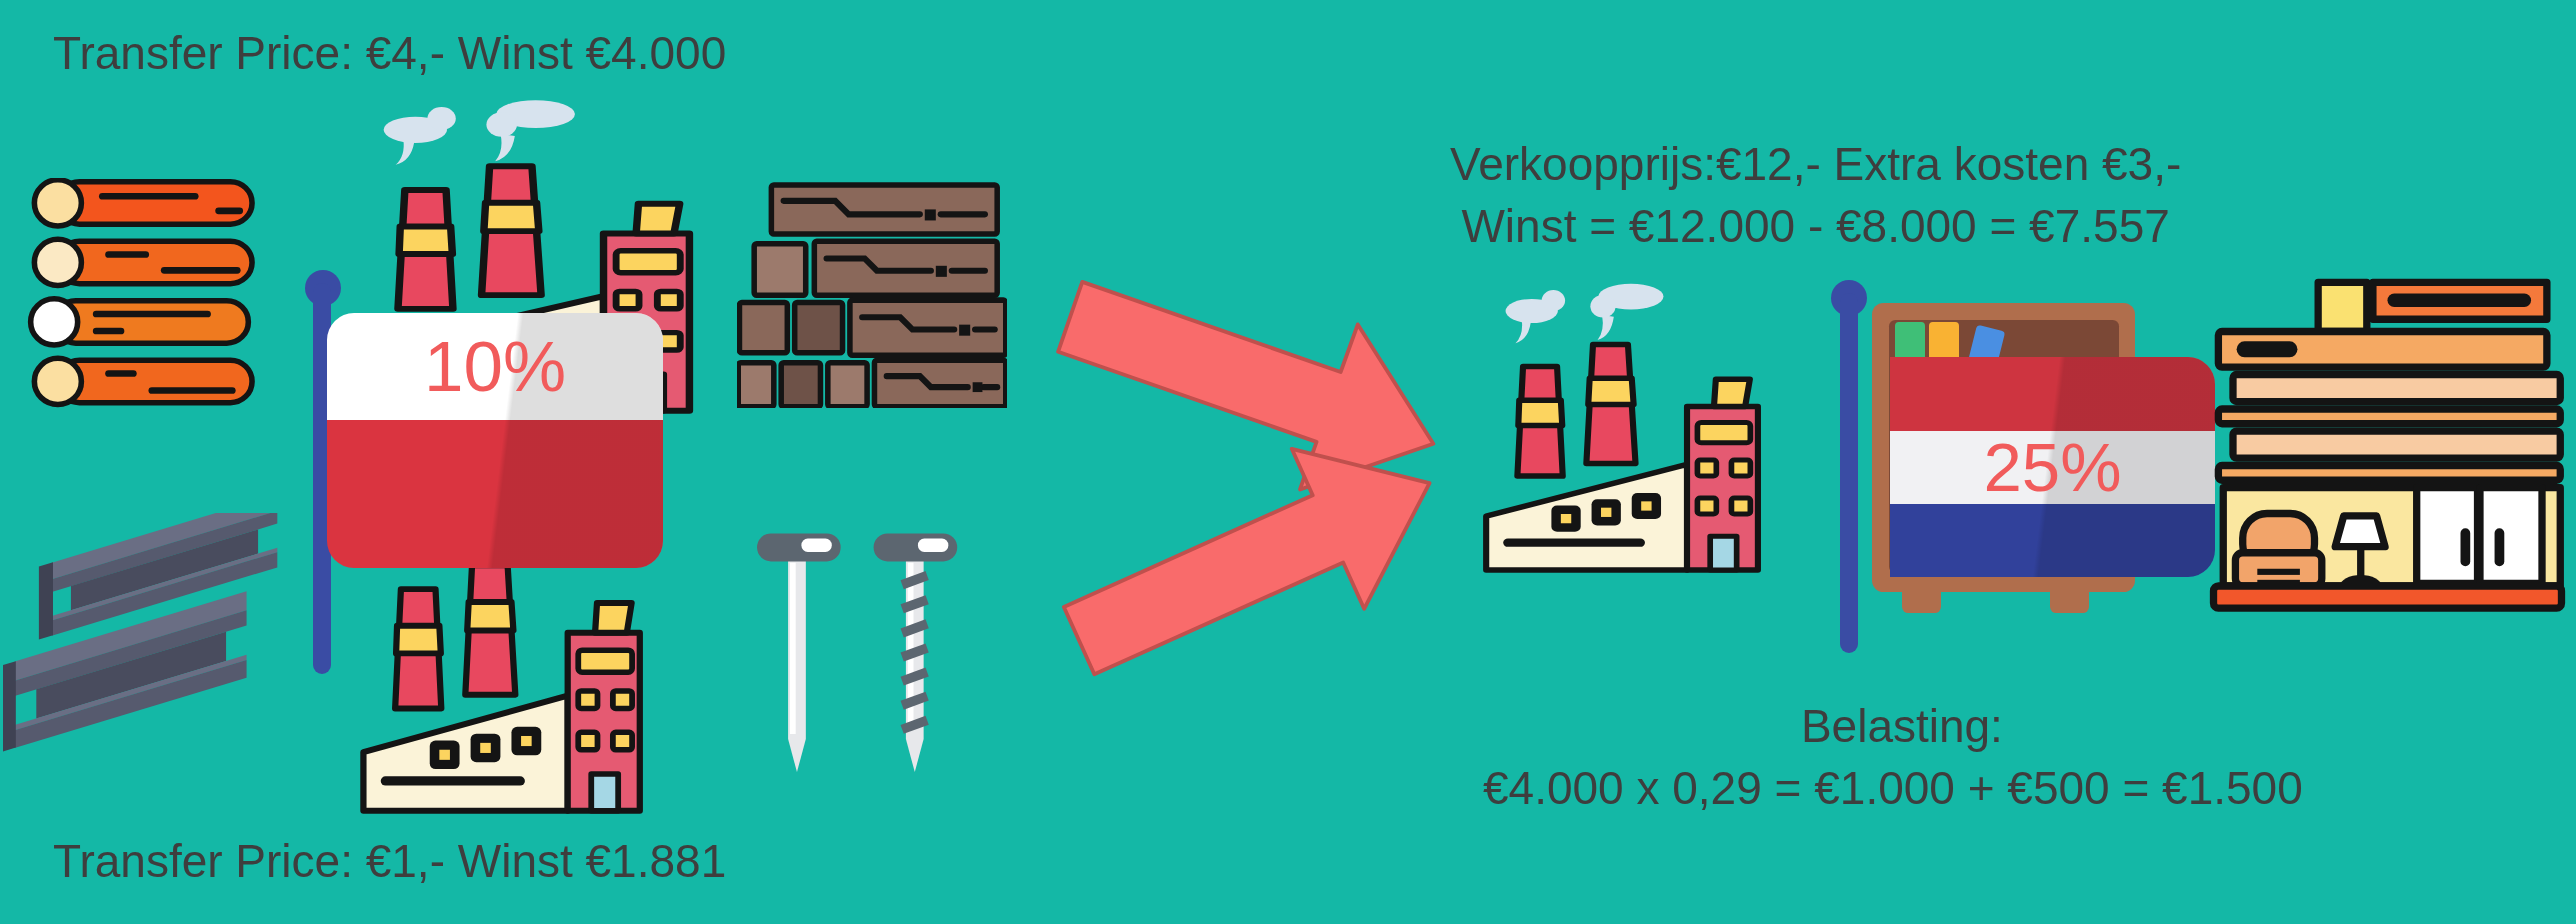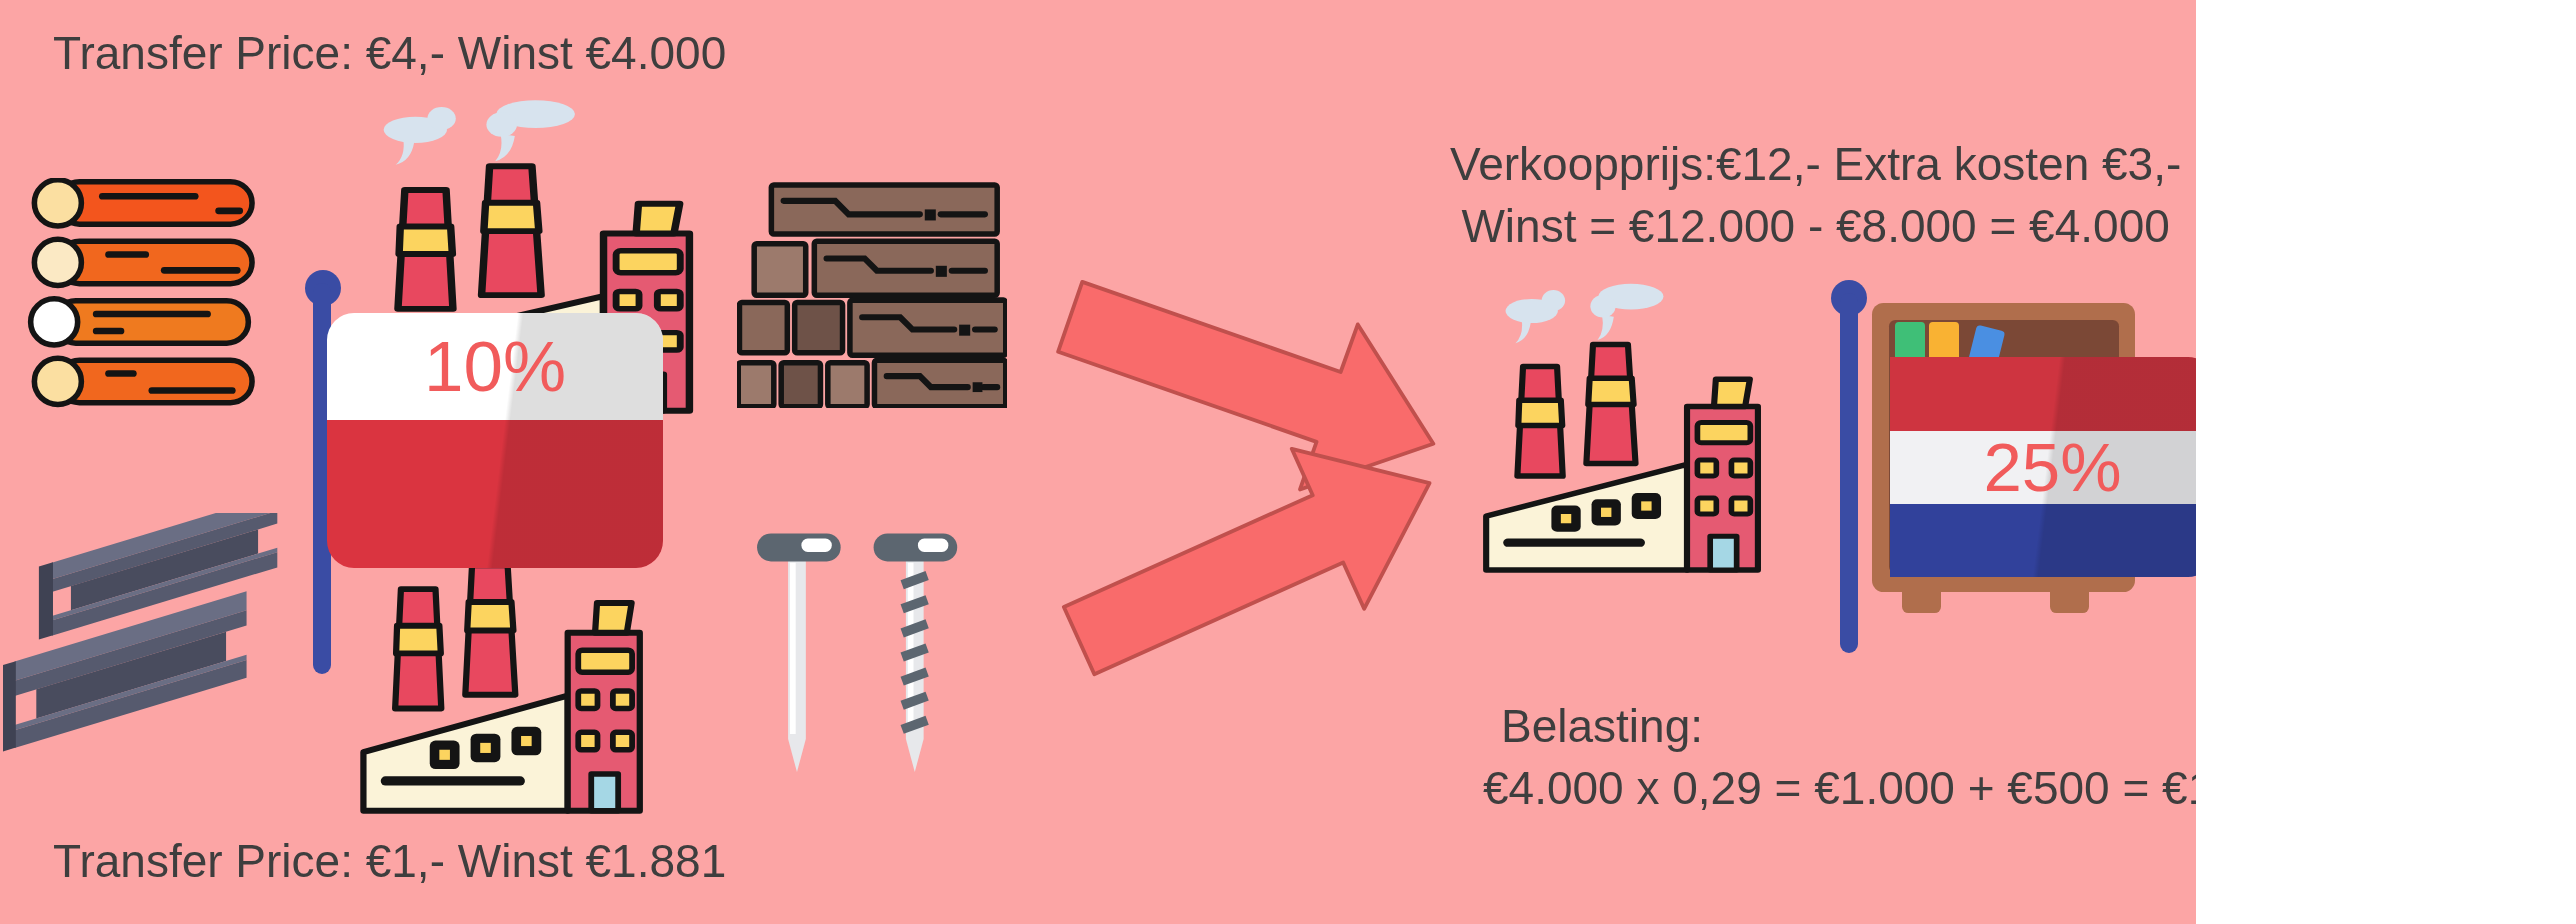--- a/index.html
+++ b/index.html
@@ -1,16 +1,16 @@
 <!DOCTYPE html>
 <html style="font-size:10px"><head>
 <meta charset="utf-8">
 <style>
   html,body{margin:0;padding:0;background:#ffffff;}
-  #canvas{position:relative;width:2196px;height:924px;background:#fca5a5;overflow:hidden;
+  #canvas{position:relative;width:2576px;height:924px;background:#14b8a6;overflow:hidden;
           font-family:"Liberation Sans",sans-serif;}
   .t{position:absolute;font-size:46px;line-height:62px;color:#3E3E3E;white-space:nowrap;}
   .t .b{font-weight:400;}
   .icon{position:absolute;}
   
   .pole{position:absolute;width:18px;background:#3A4CA4;border-radius:9px;}
   .pole-ball{position:absolute;width:36px;height:36px;background:#3A4CA4;border-radius:50%;}
   
   .flag{position:absolute;border-radius:27px;overflow:hidden;text-align:center;}
   .flag::after{content:"";position:absolute;inset:0;border-radius:inherit;
@@ -101,25 +101,25 @@
         </g>
         <rect x="14" y="506" width="572" height="36" rx="8" fill="#F2572B" stroke="#141414" stroke-width="12"></rect>
       </symbol>
     </defs>
   </svg>
 
   <div class="t" style="left:53px;top:21.6px;">Transfer Price: €4,- Winst €4.000</div>
 
   <div class="t" style="left:1450px;top:133px;text-align:center;">
     <div>Verkoopprijs:€12,- Extra kosten €3,-</div>
-    <div>Winst = €12.000 - €8.000 = €4.000</div>
+    <div>Winst = €12.000 - €8.000 = €7.557</div>
   </div>
 
   <div class="t" style="left:1483px;top:695px;">
-    <div style="padding-left:18px;">Belasting:</div>
+    <div style="padding-left:18px;text-align:center;">Belasting:</div>
     <div><span>€4.000 x 0,29 = €1.000 + €500 = </span><span class="b">€1.500</span></div>
   </div>
 
   <div class="t" style="left:53px;top:830px;">Transfer Price: €1,- Winst €1.881</div>
 
   <svg class="icon" style="left:22px;top:178px;width:235px;height:238px" viewBox="0 0 380 392" preserveAspectRatio="none">
     <g stroke="#141414" stroke-width="9">
       <rect x="58" y="6" width="314" height="70" rx="35" fill="#F3551D"></rect>
       <rect x="58" y="104" width="314" height="70" rx="35" fill="#F1671E"></rect>
       <rect x="52" y="202" width="314" height="70" rx="35" fill="#EF7A1F"></rect>

